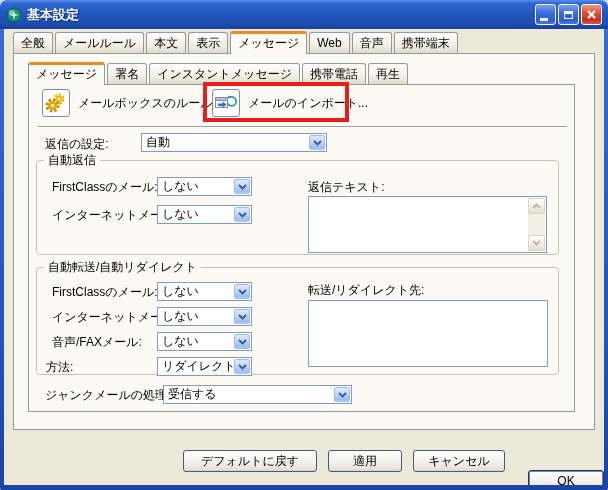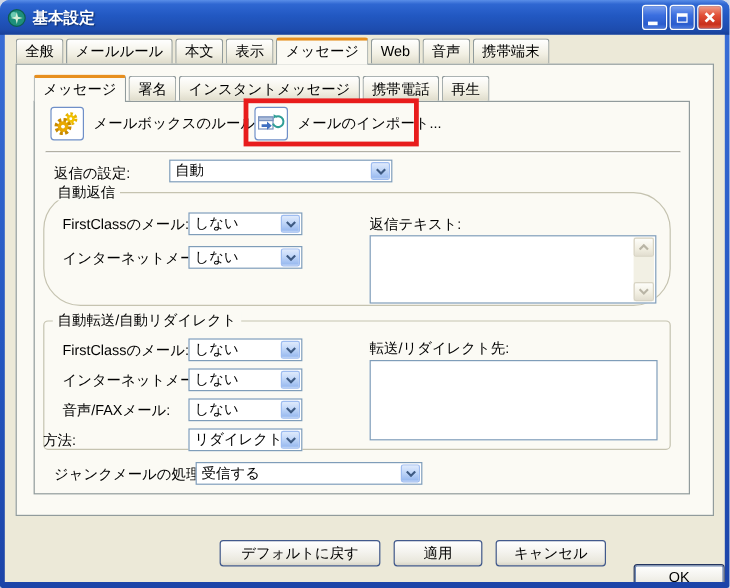--- a/index.html
+++ b/index.html
@@ -189,21 +189,21 @@
     <span class="lbl" style="left:41px;top:108px;">返信の設定:</span>
     <div class="combo" style="left:137px;top:104px;width:186px;">
       <span class="combo-val">自動</span>
       <span class="combo-btn">
         <svg width="9" height="6" viewBox="0 0 9 6">
           <path d="M1 1 L4.5 4.5 L8 1" fill="none" stroke="#3e5a82" stroke-width="1.8"></path>
         </svg>
       </span>
     </div>
 
-    <div class="groupbox" style="left:32px;top:131px;width:523px;height:95px;border-radius:31px;">
+    <div class="groupbox" style="left:32px;top:131px;width:523px;height:95px;">
       <span class="grouplabel">自動返信</span>
     </div>
     <span class="lbl" style="left:48px;top:151px;">FirstClassのメール:</span>
     <div class="combo" style="left:153px;top:148px;width:95px;">
       <span class="combo-val">しない</span>
       <span class="combo-btn">
         <svg width="9" height="6" viewBox="0 0 9 6">
             <path d="M1 1 L4.5 4.5 L8 1" fill="none" stroke="#3e5a82" stroke-width="1.8"></path>
           </svg>
       </span>
@@ -257,21 +257,21 @@
     </div>
     <span class="lbl" style="left:48px;top:306px;">音声/FAXメール:</span>
     <div class="combo" style="left:153px;top:303px;width:95px;">
       <span class="combo-val">しない</span>
       <span class="combo-btn">
         <svg width="9" height="6" viewBox="0 0 9 6">
             <path d="M1 1 L4.5 4.5 L8 1" fill="none" stroke="#3e5a82" stroke-width="1.8"></path>
           </svg>
       </span>
     </div>
-    <span class="lbl" style="left:32px;top:331px;">方法:</span>
+    <span class="lbl" style="left:42px;top:331px;">方法:</span>
     <div class="combo" style="left:153px;top:328px;width:95px;">
       <span class="combo-val">リダイレクト</span>
       <span class="combo-btn">
         <svg width="9" height="6" viewBox="0 0 9 6">
             <path d="M1 1 L4.5 4.5 L8 1" fill="none" stroke="#3e5a82" stroke-width="1.8"></path>
           </svg>
       </span>
     </div>
     <span class="lbl" style="left:304px;top:254px;text-align:center;">転送/リダイレクト先:</span>
     <div class="textbox" style="left:304px;top:271px;width:240px;height:67px;">

